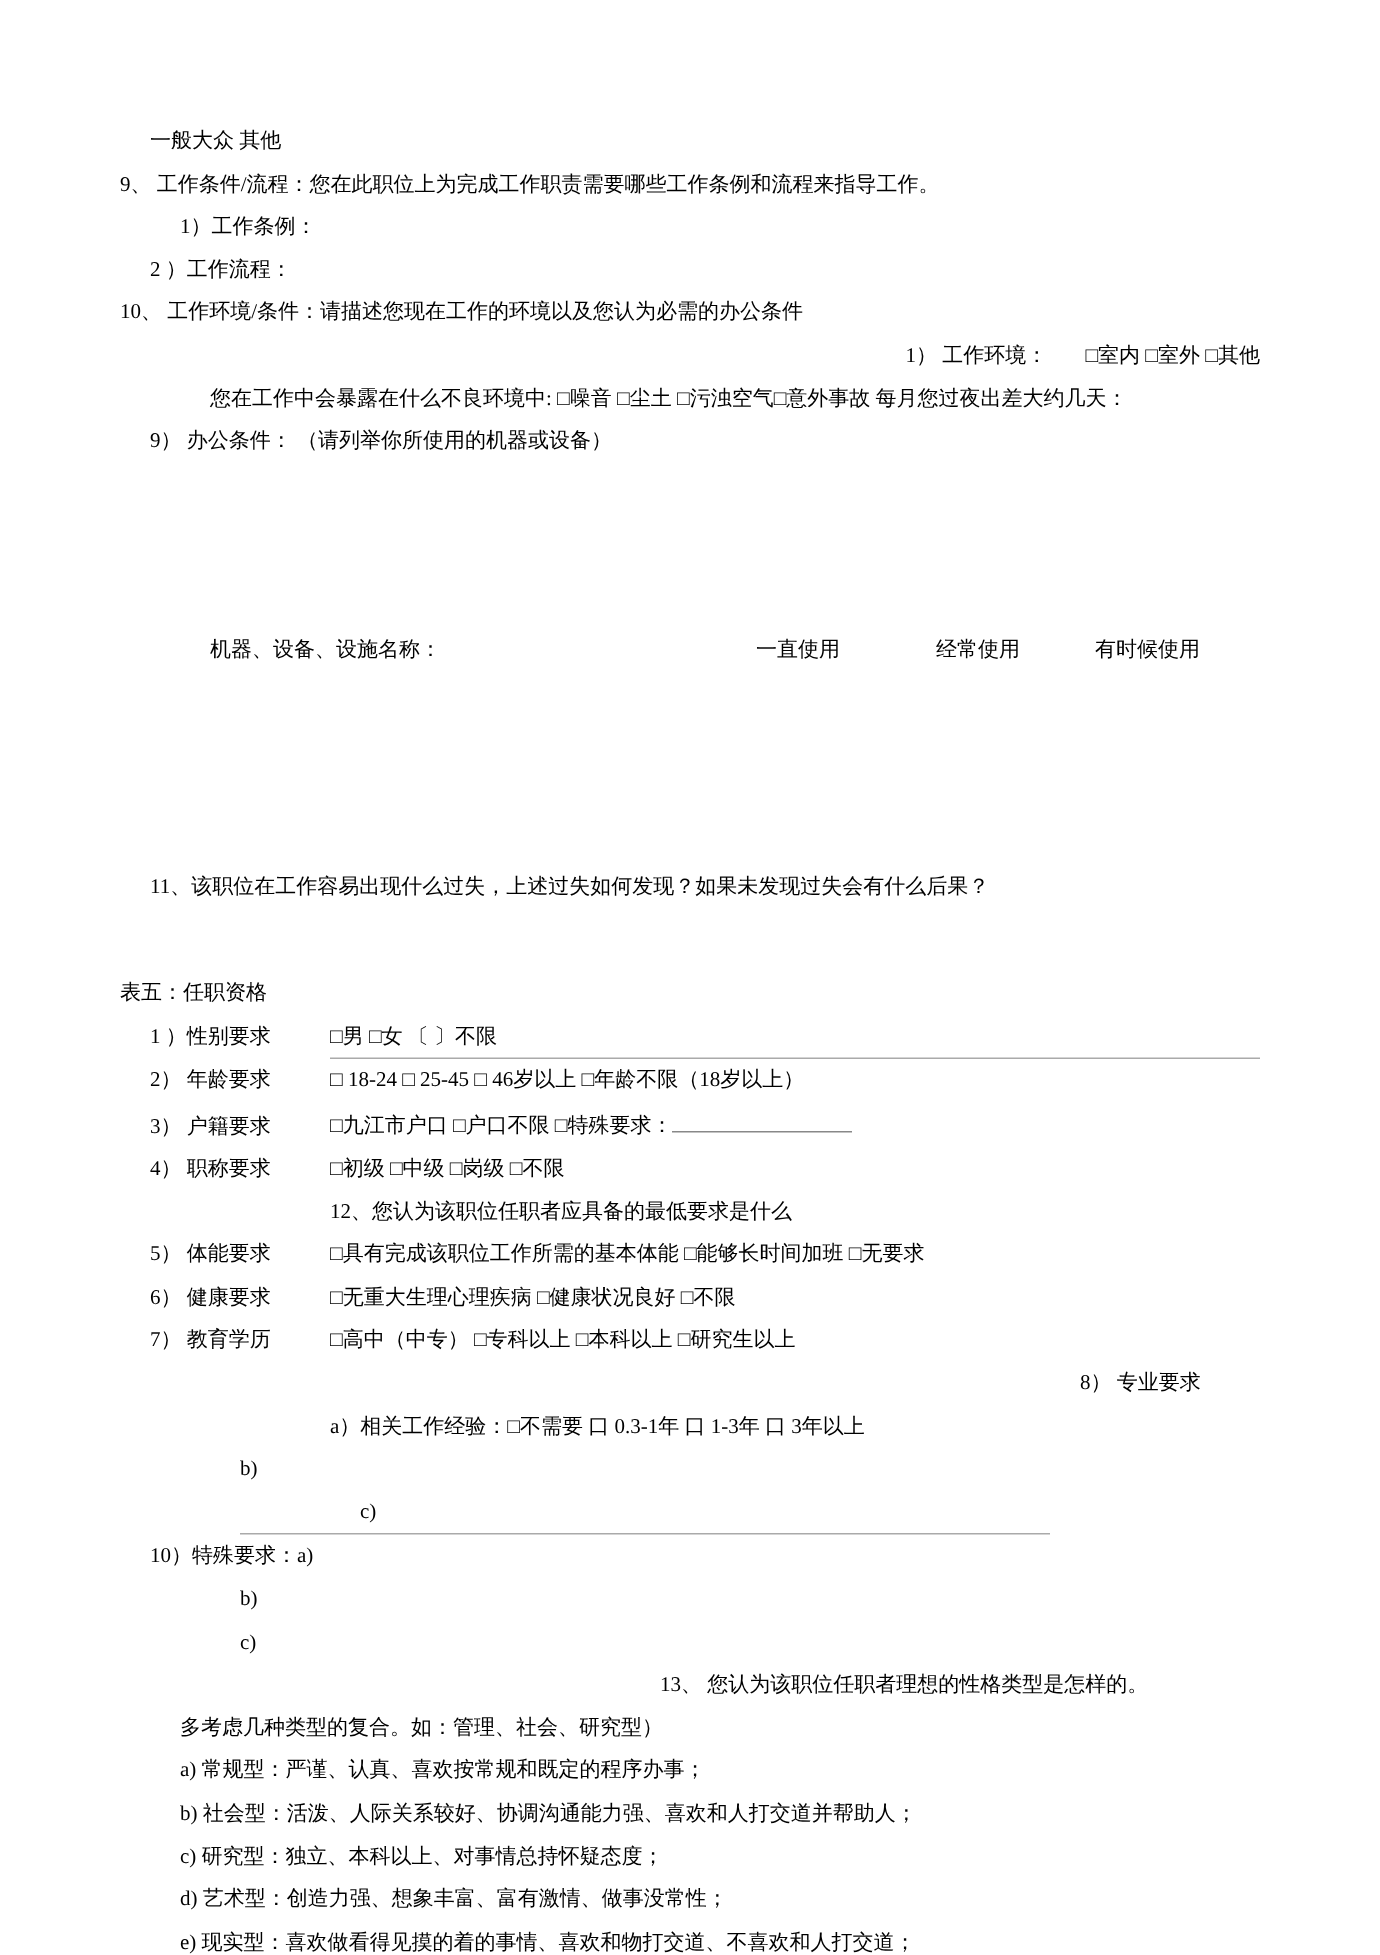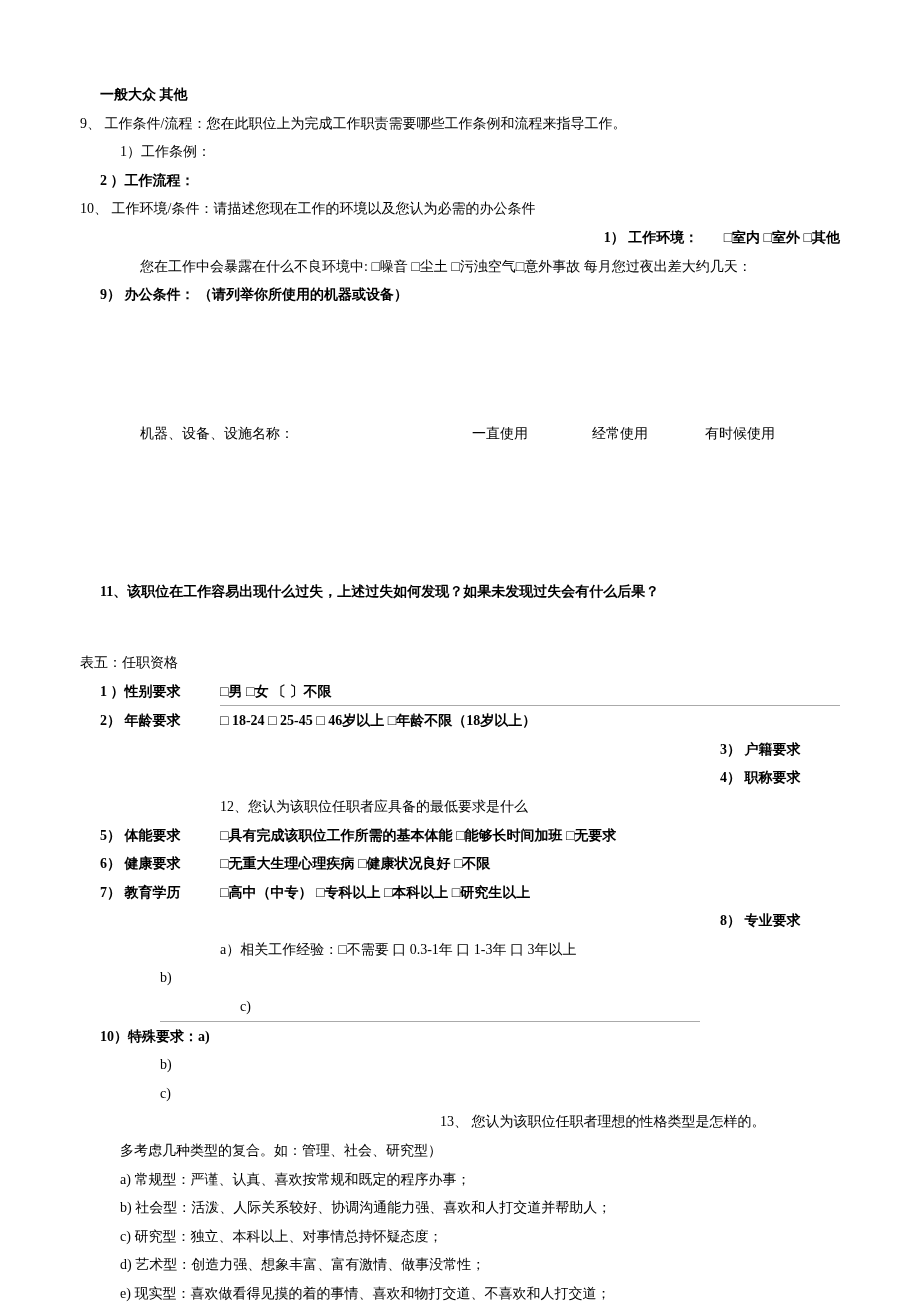--- a/index.html
+++ b/index.html
@@ -7,32 +7,32 @@
     font-size: 14px;
     line-height: 1.9;
     color: #000;
     background: #fff;
     width: 920px;
     margin: 0;
     padding: 80px 80px 40px 80px;
     box-sizing: border-box;
   }
   .line { margin: 2px 0; }
-  .indent1 { padding-left: 20px; font-weight: bold; }
+  .indent1 { padding-left: 20px; }
   .indent2 { padding-left: 40px; }
   .indent3 { padding-left: 60px; }
   .indent4 { padding-left: 80px; }
   .row { display: flex; align-items: baseline; justify-content: flex-end; }
   .label { width: 120px; flex-shrink: 0; }
   .opts { flex: 1; }
   .uline { border-bottom: 1px solid #888; display: inline-block; min-width: 120px; height: 1.2em; vertical-align: baseline; }
   .bottom-border { border-bottom: 1px solid #aaa; }
   .usage-head { display: flex; padding-left: 40px; }
   .uh1 { width: 300px; margin-left: 20px; }
-  .uh2, .uh3, .uh4 { width: 120px; text-align: center; }
+  .uh2, .uh3, .uh4 { width: 120px; text-align: right; }
 </style>
 </head>
 <body>
 
 <div class="line indent1">一般大众 其他</div>
 
 <div class="line">9、  工作条件/流程：您在此职位上为完成工作职责需要哪些工作条例和流程来指导工作。</div>
 <div class="line indent2">1）工作条例：</div>
 <div class="line indent1">2 ）工作流程：</div>
 
@@ -64,23 +64,27 @@
 <div class="line indent1 row">
   <span class="label">1 ）性别要求</span>
   <span class="opts bottom-border" style="flex:1;">□男       □女       〔 〕不限</span>
 </div>
 <div class="line indent1 row">
   <span class="label">2） 年龄要求</span>
   <span class="opts">□ 18-24     □ 25-45     □ 46岁以上      □年龄不限（18岁以上）</span>
 </div>
 <div class="line indent1 row">
   <span class="label">3） 户籍要求</span>
+  <span class="opts">
+    <span>□九江市户口         □户口不限      □特殊要求：</span><span class="uline"></span>
+  </span>
 </div>
 <div class="line indent1 row">
   <span class="label">4） 职称要求</span>
+  <span class="opts">□初级       □中级        □岗级        □不限</span>
 </div>
 <div class="line" style="padding-left:140px;">12、您认为该职位任职者应具备的最低要求是什么</div>
 <div class="line indent1 row">
   <span class="label">5） 体能要求</span>
   <span class="opts">□具有完成该职位工作所需的基本体能           □能够长时间加班       □无要求</span>
 </div>
 <div class="line indent1 row">
   <span class="label">6） 健康要求</span>
   <span class="opts">□无重大生理心理疾病          □健康状况良好           □不限</span>
 </div>

